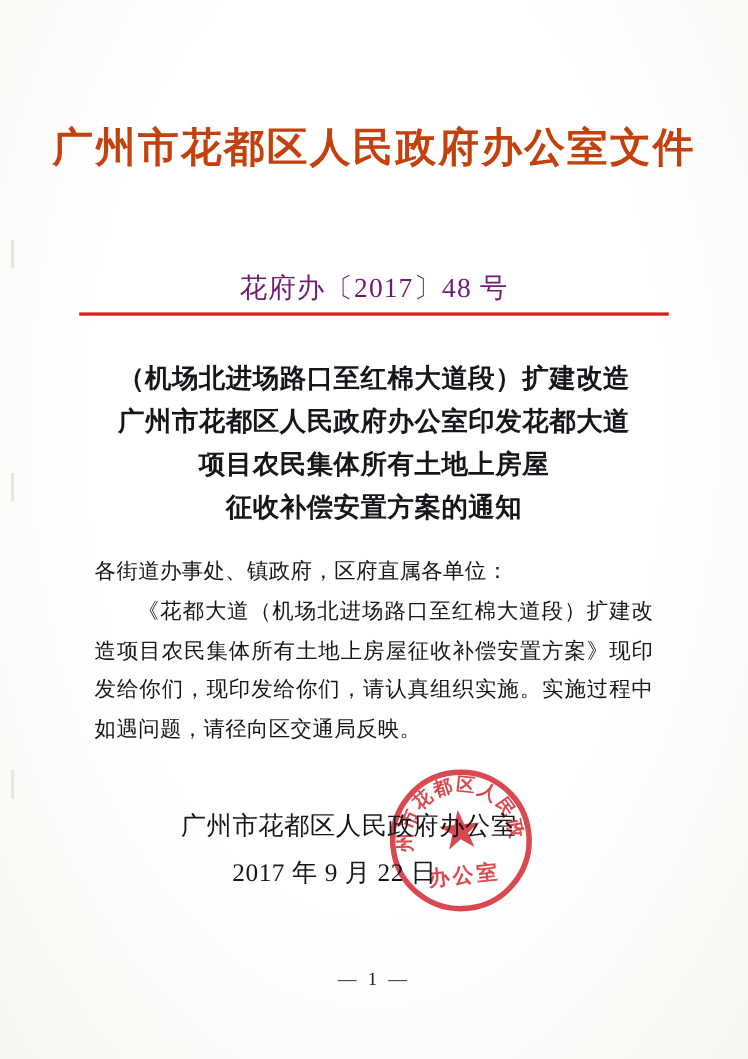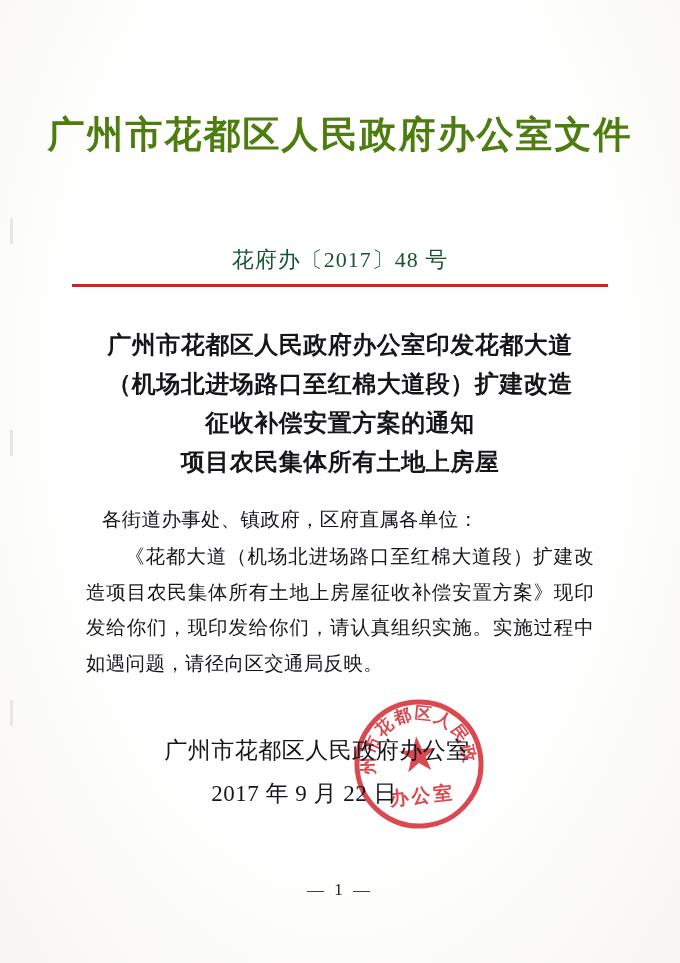--- a/index.html
+++ b/index.html
@@ -37,38 +37,38 @@
 
   
   .masthead {
     position: absolute;
     top: 113px;
     left: 0;
     width: 680px;
     text-align: center;
   }
   .masthead-title {
-    color: #4d7c0f;
+    color: #c2410c;
     font-family: "Liberation Serif", "DejaVu Serif", serif;
     font-weight: bold;
     font-size: 37px;
     letter-spacing: 2px;
     line-height: 1.2;
     white-space: nowrap;
   }
 
   
   .doc-number {
     position: absolute;
     top: 245px;
     left: 0;
     width: 680px;
     text-align: center;
-    font-size: 22px;
-    color: #14532d;
+    font-size: 25px;
+    color: #701a75;
     letter-spacing: 1px;
   }
 
   
   .red-rule {
     position: absolute;
     top: 284px;
     left: 72px;
     width: 536px;
     height: 2.5px;
@@ -98,21 +98,21 @@
     position: absolute;
     top: 502px;
     left: 86px;
     width: 508px;
     font-size: 19.5px;
     line-height: 1.82;
     color: #15161a;
     letter-spacing: 0.3px;
   }
   .salutation {
-    margin: 0 0 2px 16px;
+    margin: 0 0 2px 0;
   }
   .para {
     margin: 0;
     text-indent: 2em;
     text-align: justify;
   }
 
   
   .signature {
     position: absolute;
@@ -174,24 +174,24 @@
 
     <div class="masthead">
       <div class="masthead-title">广州市花都区人民政府办公室文件</div>
     </div>
 
     <div class="doc-number">花府办〔2017〕48 号</div>
 
     <div class="red-rule"></div>
 
     <div class="doc-title">
+      <span class="tline">（机场北进场路口至红棉大道段）扩建改造</span>
       <span class="tline">广州市花都区人民政府办公室印发花都大道</span>
-      <span class="tline">（机场北进场路口至红棉大道段）扩建改造</span>
+      <span class="tline">项目农民集体所有土地上房屋</span>
       <span class="tline">征收补偿安置方案的通知</span>
-      <span class="tline">项目农民集体所有土地上房屋</span>
     </div>
 
     <div class="body-block">
       <p class="salutation">各街道办事处、镇政府，区府直属各单位：</p>
       <p class="para">《花都大道（机场北进场路口至红棉大道段）扩建改造项目农民集体所有土地上房屋征收补偿安置方案》现印发给你们，现印发给你们，请认真组织实施。实施过程中如遇问题，请径向区交通局反映。</p>
     </div>
 
     <svg class="seal" viewBox="0 0 148 148">
       <g transform="rotate(-6 74 74)">
         <circle cx="74" cy="74" r="62" fill="none" stroke="#d3202a" stroke-width="5"></circle>

